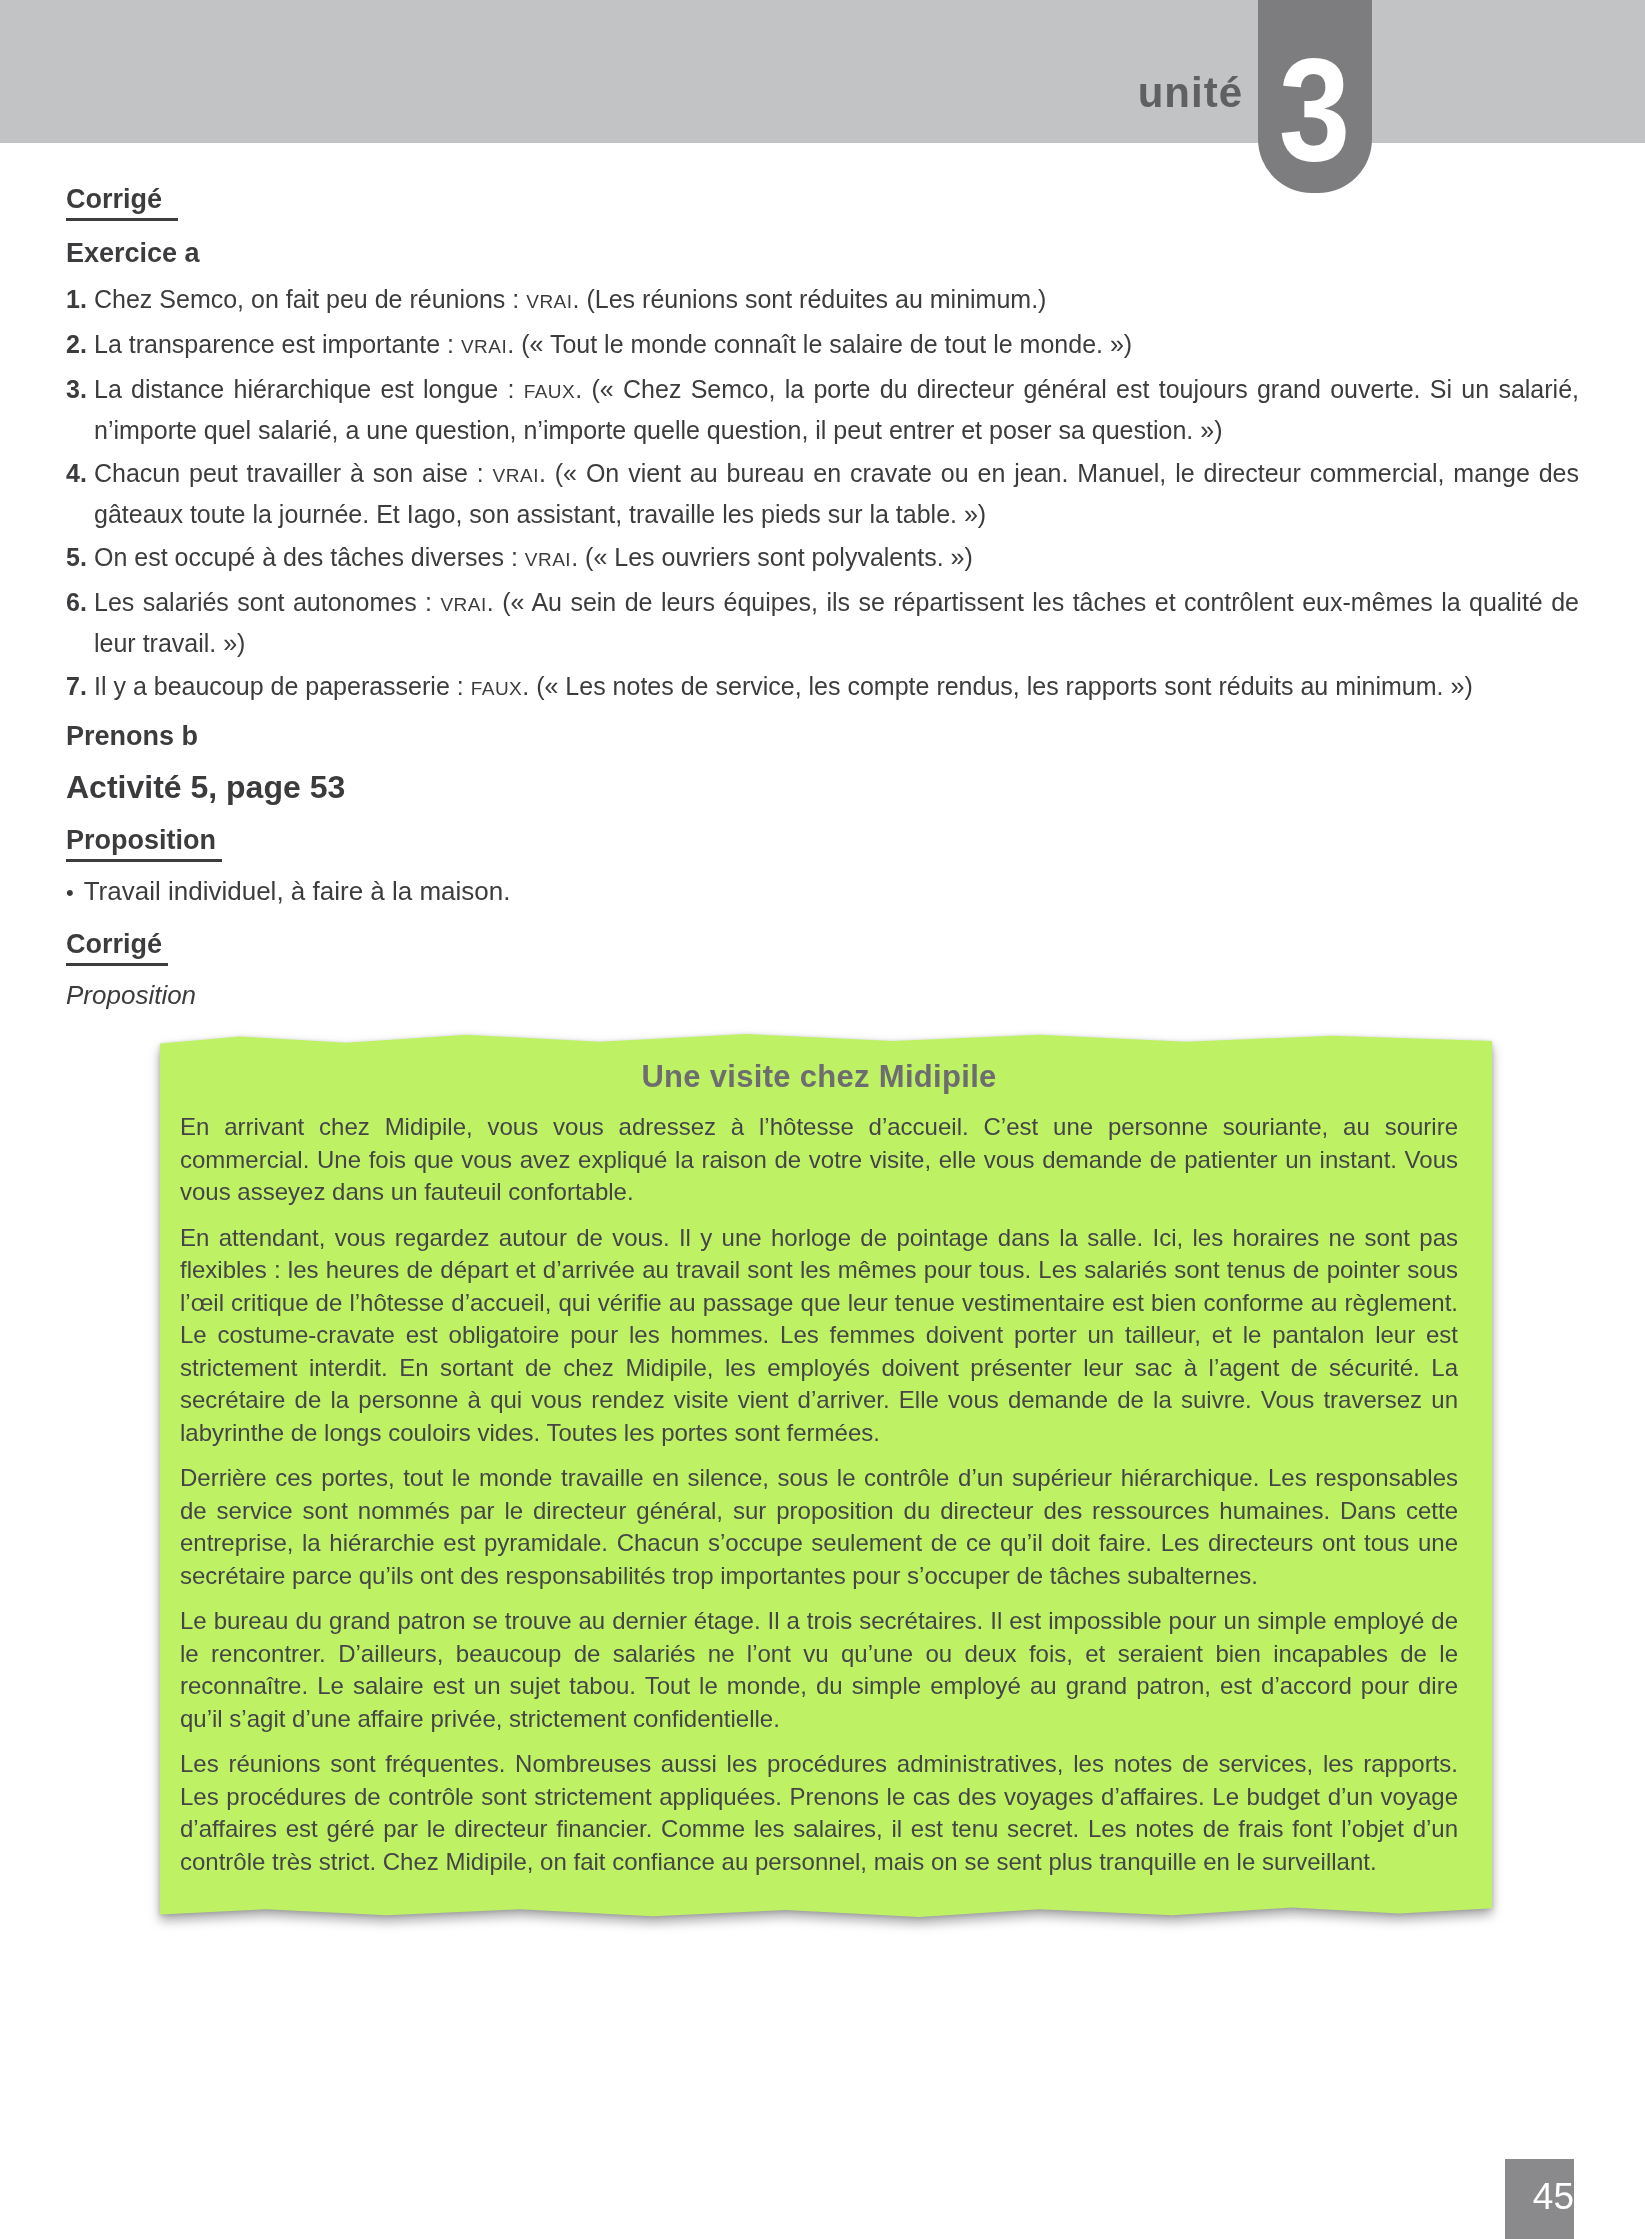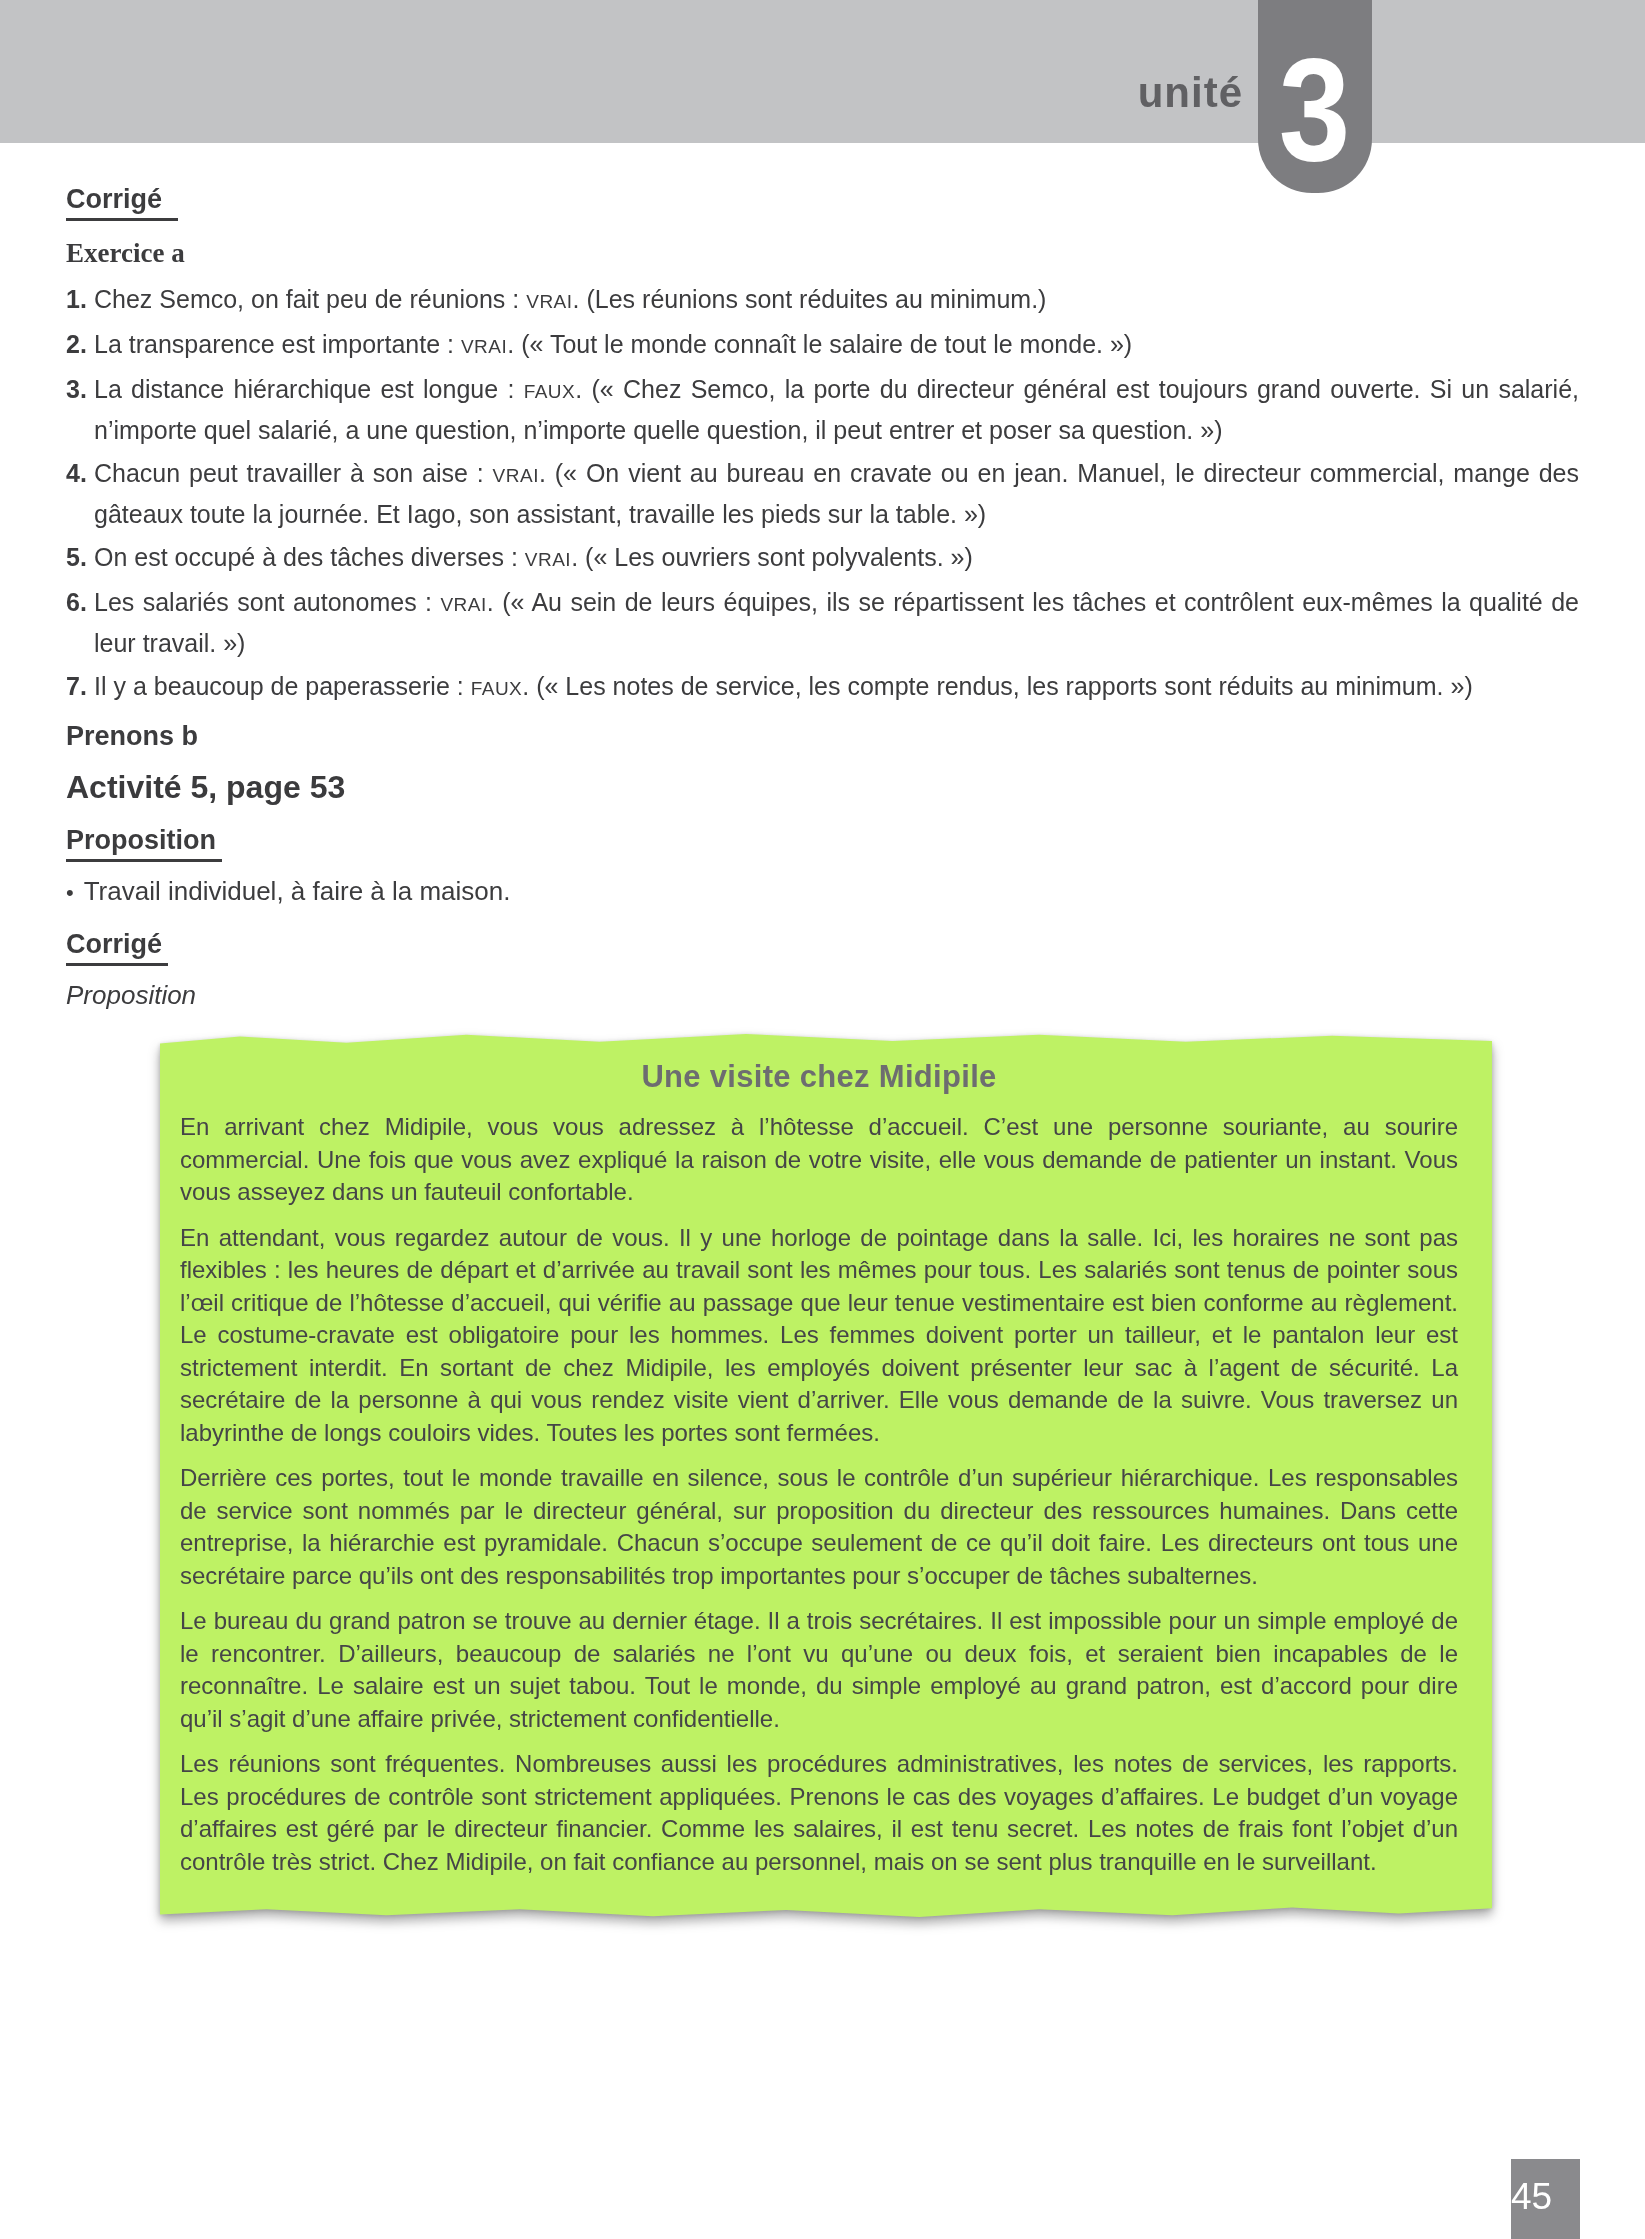--- a/index.html
+++ b/index.html
@@ -35,21 +35,21 @@
   
   .content { position:absolute; top:183px; left:66px; width:1513px; }
 
   .h-small { font-size:27px; font-weight:bold; color:#3c3c3e; line-height:33px; }
   .h-underline {
     display:inline-block; border-bottom:3px solid #3c3c3e;
     padding-bottom:2px; padding-right:6px;
   }
   .pr-wide { padding-right:16px; }
   .mb16 { margin-bottom:16px; }
-  .mb10 { margin-bottom:10px;font-family:Liberation Serif, serif; }
+  .mb10 { margin-bottom:10px; }
 
   ol.answers { list-style:none; margin:0 0 2px 0; }
   .answer {
     position:relative; padding-left:28px; margin-bottom:4px;
     font-size:25px; line-height:39px; text-align:justify; color:#3c3c3e;
   }
   .answer .num { position:absolute; left:0; top:0; font-weight:bold; }
   .answer .stmt { }
   .answer .verdict { font-size:19px; letter-spacing:.5px; }
 
@@ -85,23 +85,23 @@
     margin-bottom:16px; letter-spacing:.3px;
   }
   .box-body p {
     font-size:24px; line-height:32.5px; text-align:justify;
     color:#454547; margin-bottom:13px;
   }
   .box-body p:last-child { margin-bottom:0; }
 
   
   .page-num {
-    position:absolute; right:65px; bottom:0; width:69px; height:80px;
+    position:absolute; right:71px; bottom:0; width:69px; height:80px;
     background:#8a8a8d; color:#ffffff;
-    display:flex; align-items:center; justify-content:flex-start;
+    display:flex; align-items:center; justify-content:flex-end;
     font-size:37px; padding-bottom:4px;
   }
 </style>
 </head>
 <body>
 
 <div class="page">
 
   <div class="banner">
     <span class="unit-label">unité</span>

